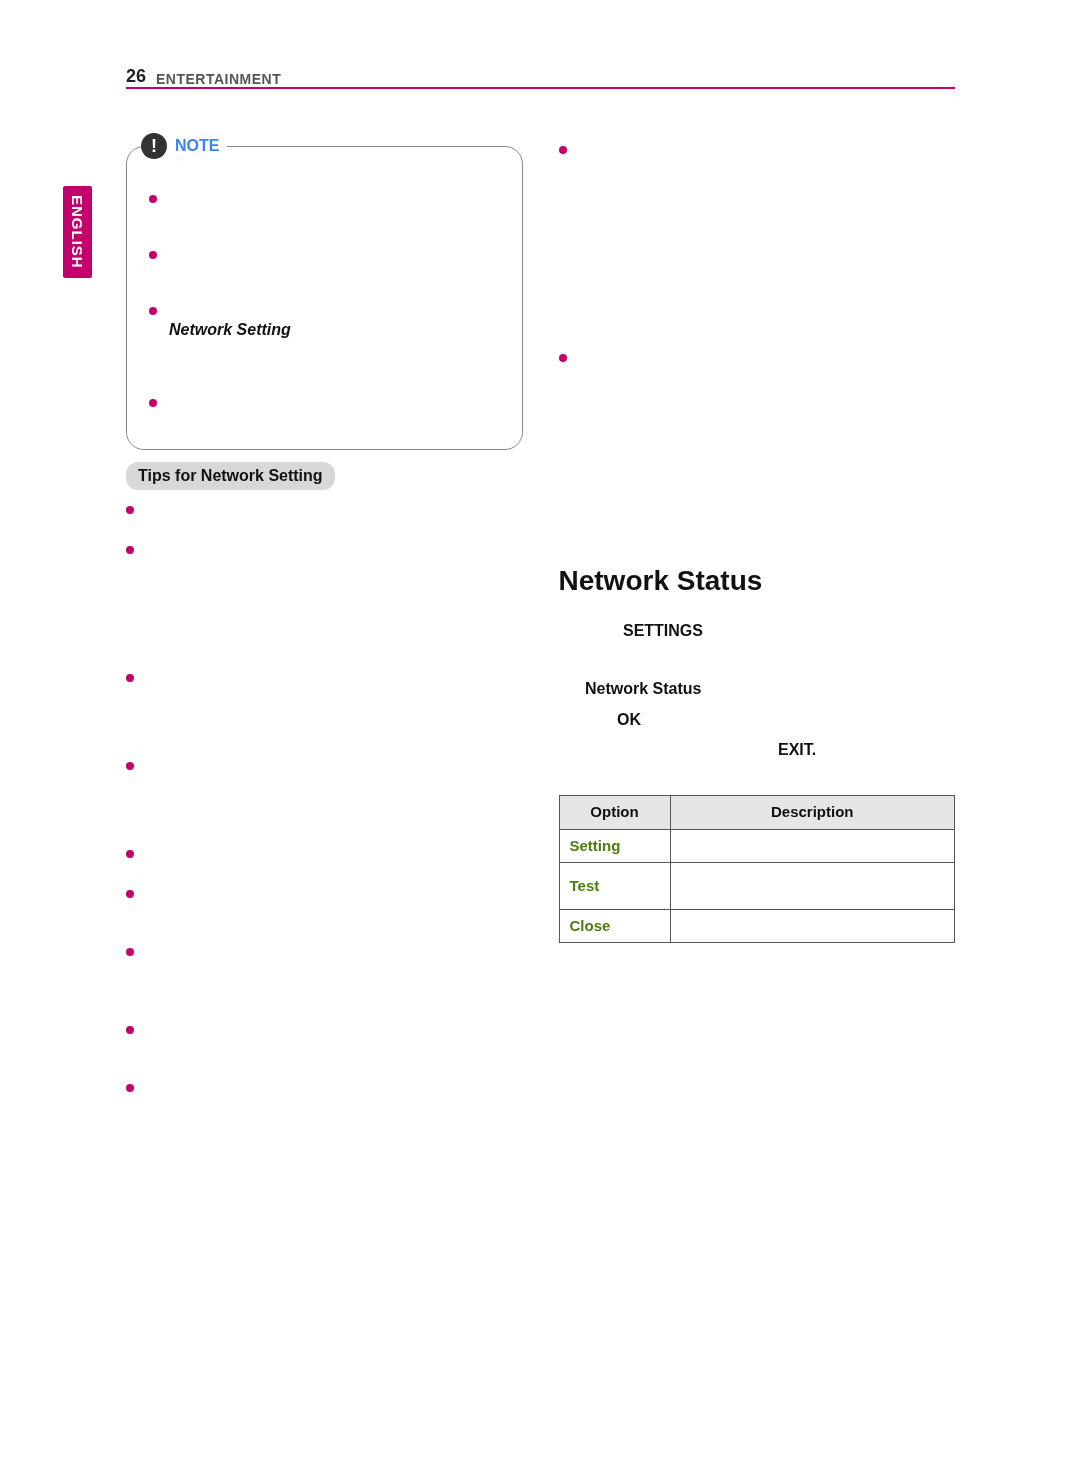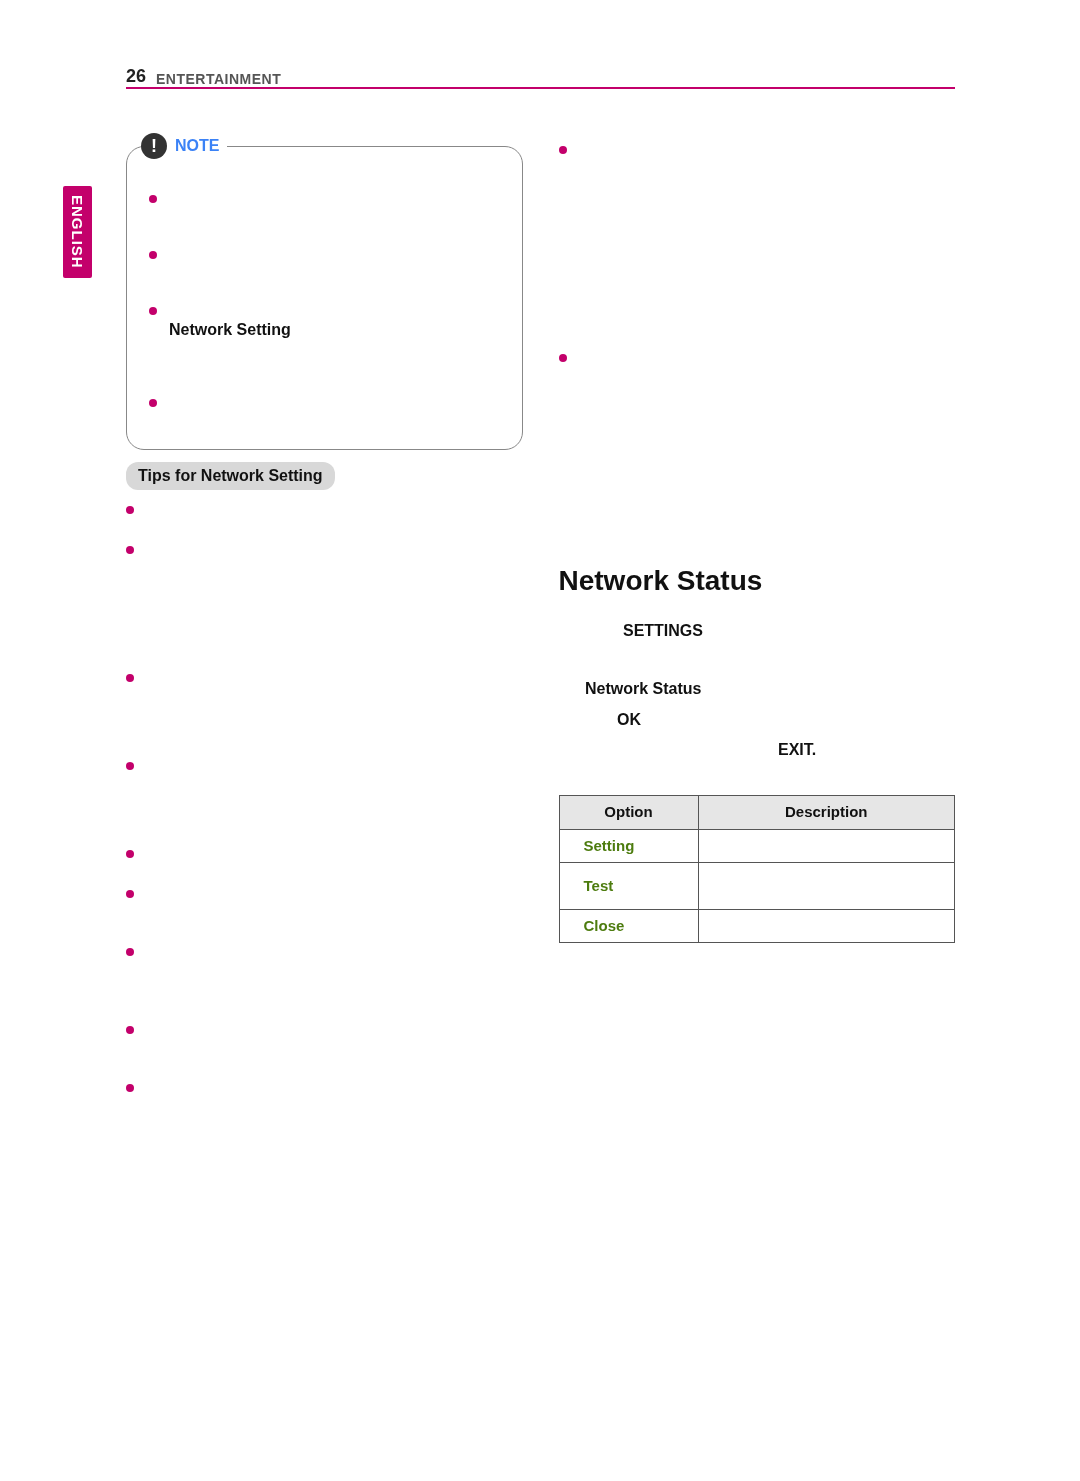--- a/index.html
+++ b/index.html
@@ -112,20 +112,21 @@
   .note-title {
     color: #3b82f6;
     font-weight: bold;
     font-size: 16px;
   }
 
   ul.bullets, ul.bullets2 {
     list-style: none;
     padding: 0;
     margin: 0;
+    font-style: italic;
   }
   ul.bullets > li, ul.bullets2 > li {
     position: relative;
     padding-left: 20px;
     margin-bottom: 18px;
     min-height: 22px;
   }
   ul.bullets > li::before, ul.bullets2 > li::before {
     content: "";
     position: absolute;
@@ -166,21 +167,21 @@
 
   
   table.opts {
     width: 100%;
     border-collapse: collapse;
     margin-top: 30px;
     font-size: 15px;
   }
   table.opts th, table.opts td {
     border: 1px solid #555;
-    padding: 6px 24px;
+    padding: 6px 10px;
     text-align: left;
   }
   table.opts th {
     background: #e6e6e6;
     color: #111;
     font-weight: bold;
     text-align: center;
   }
   table.opts td.optname {
     color: #4d7c0f;

